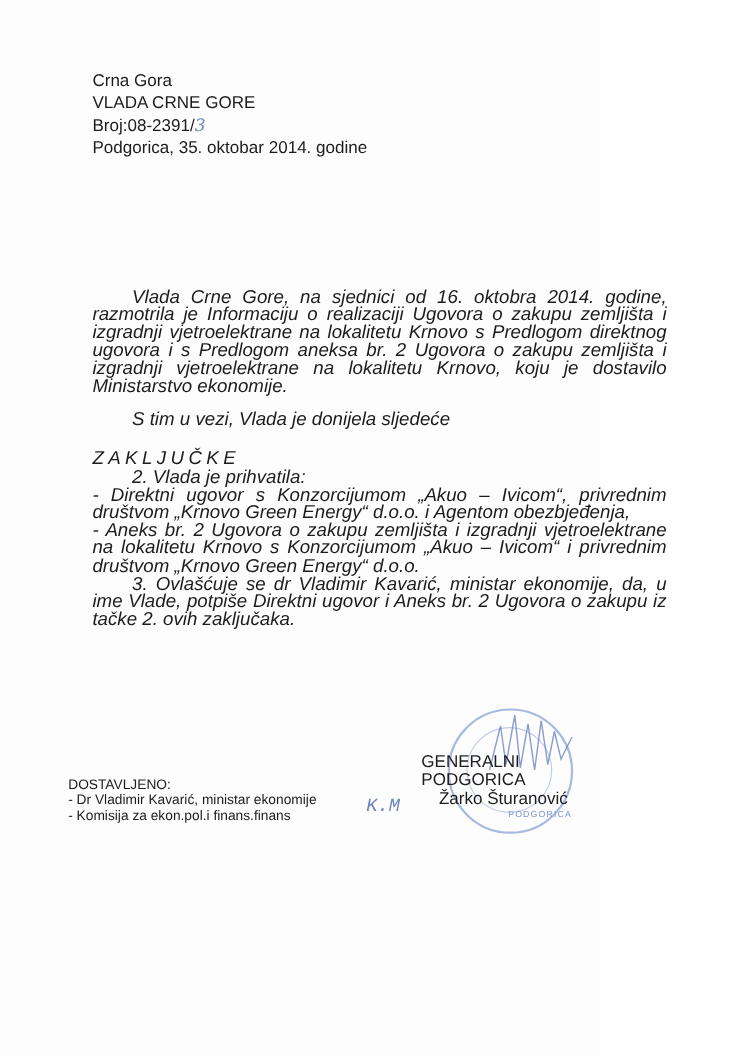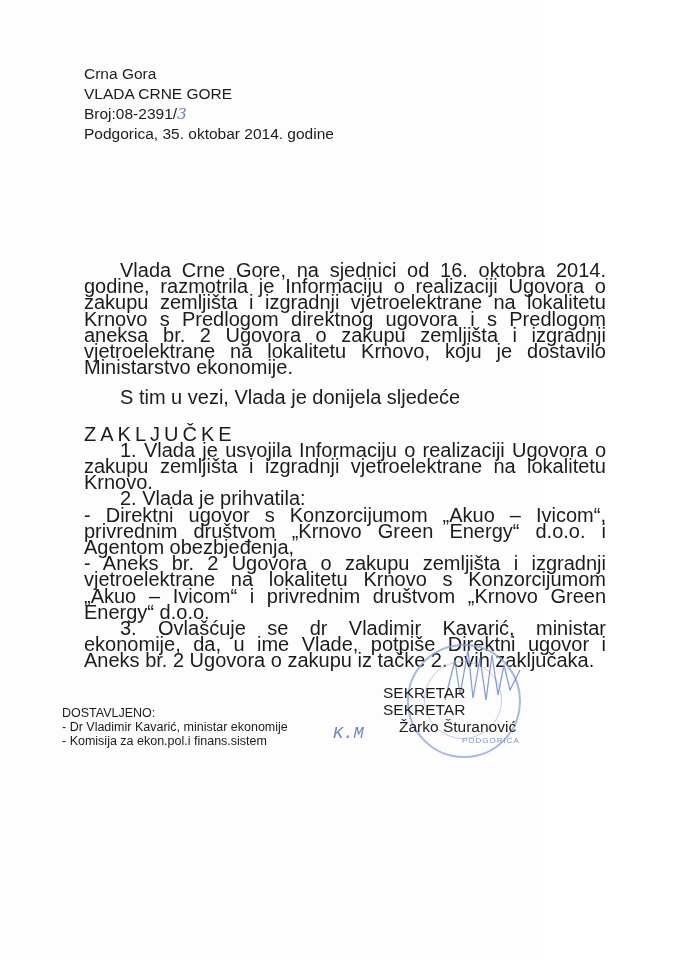--- a/index.html
+++ b/index.html
@@ -2,21 +2,21 @@
 <html><head>
   <meta charset="utf-8">
   <style>
     html, body { margin: 0; padding: 0; background: #ffffff; }
     body { width: 679px; height: 960px; position: relative; overflow: hidden;
            font-family: "Liberation Sans", sans-serif; color: #1c1c1c; }
     .page { position: absolute; left: 0; top: 0; width: 545px; height: 960px; background: #fdfdfd; }
     .hdr { position: absolute; left: 84px; top: 64px; font-size: 15.5px; line-height: 20px; }
     .hdr div { white-space: nowrap; }
     .hdr .num-hand { color: #6f86c4; font-family: "DejaVu Serif", serif; font-style: italic; }
-    .body { position: absolute; left: 84px; top: 262px; width: 522px; font-size: 20px; line-height: 16.2px; }
+    .body { position: absolute; left: 84px; top: 262px; width: 522px; font-size: 17px; line-height: 16.2px; font-style: italic; }
     .body p { margin: 0; text-align: justify; text-align-last: left; }
     .indent { text-indent: 36px; }
     .title { text-align: right; letter-spacing: 4px; margin-top: 20px !important; }
     .gap { height: 14px; }
     .sig { position: absolute; left: 383px; top: 684px; font-size: 15.5px; line-height: 17px; }
     .sig .name { padding-left: 16px; }
     .stamp { position: absolute; left: 407px; top: 644px; width: 110px; height: 110px; border: 2px solid #8aa1d6;
              border-radius: 50%; opacity: 0.75; }
     .stamp-inner { position: absolute; left: 424px; top: 661px; width: 76px; height: 76px; border: 1px solid #a4b5e0; border-radius: 50%; opacity: 0.7; }
     .stamp-text { position: absolute; left: 432px; top: 736px; font-size: 8px; color: #7b93cf; letter-spacing: 1px; padding-left: 30px; }
@@ -34,39 +34,38 @@
     <div>VLADA CRNE GORE</div>
     <div><span>Broj:08-2391/</span><span class="num-hand">3</span></div>
     <div>Podgorica, 35. oktobar 2014. godine</div>
   </div>
 
   <div class="body">
     <p class="indent">Vlada Crne Gore, na sjednici od 16. oktobra 2014. godine, razmotrila je Informaciju o realizaciji Ugovora o zakupu zemljišta i izgradnji vjetroelektrane na lokalitetu Krnovo s Predlogom direktnog ugovora i s Predlogom aneksa br. 2 Ugovora o zakupu zemljišta i izgradnji vjetroelektrane na lokalitetu Krnovo, koju je dostavilo Ministarstvo ekonomije.</p>
     <div class="gap"></div>
     <p class="indent">S tim u vezi, Vlada je donijela sljedeće</p>
     <p class="title">ZAKLJUČKE</p>
-    <p class="indent">1. Vlada je usvojila Informaciju o realizaciji Ugovora o zakupu zemljišta i izgradnji vjetroelektrane na lokalitetu Krnovo.</p>
     <p class="indent">2. Vlada je prihvatila:</p>
     <p>- Direktni ugovor s Konzorcijumom „Akuo – Ivicom“, privrednim društvom „Krnovo Green Energy“ d.o.o. i Agentom obezbjeđenja,</p>
     <p>- Aneks br. 2 Ugovora o zakupu zemljišta i izgradnji vjetroelektrane na lokalitetu Krnovo s Konzorcijumom „Akuo – Ivicom“ i privrednim društvom „Krnovo Green Energy“ d.o.o.</p>
     <p class="indent">3. Ovlašćuje se dr Vladimir Kavarić, ministar ekonomije, da, u ime Vlade, potpiše Direktni ugovor i Aneks br. 2 Ugovora o zakupu iz tačke 2. ovih zaključaka.</p>
   </div>
 
   <div class="stamp"></div>
   <div class="stamp-inner"></div>
   <div class="stamp-text">PODGORICA</div>
   <svg class="scribble" width="90" height="80" viewBox="0 0 90 80">
     <path d="M5 60 L15 20 L20 55 L28 10 L33 58 L40 18 L46 60 L52 15 L58 55 L64 25 L70 50 L80 30" fill="none" stroke="#6f86c4" stroke-width="1.3" opacity="0.8"></path>
   </svg>
 
   <div class="sig">
-    <div>SEKRETAR SEKRETAR</div>
+    <div>GENERALNI PODGORICA</div>
     <div class="name">Žarko Šturanović</div>
   </div>
 
   <div class="dost">
     <div>DOSTAVLJENO:</div>
     <div>- Dr Vladimir Kavarić, ministar ekonomije</div>
-    <div>- Komisija za ekon.pol.i finans.sistem</div>
+    <div>- Komisija za ekon.pol.i finans.finans</div>
   </div>
 
   <div class="paraph">K.M</div>
 </div>
 
 </body></html>

